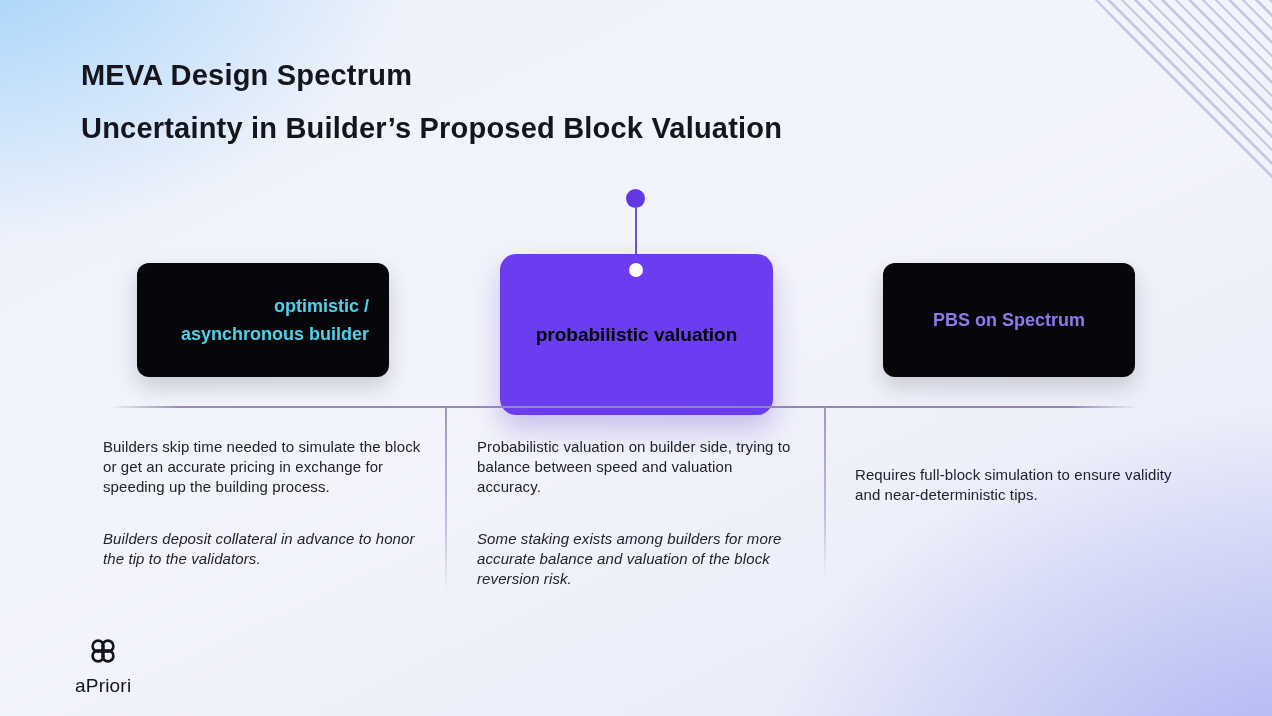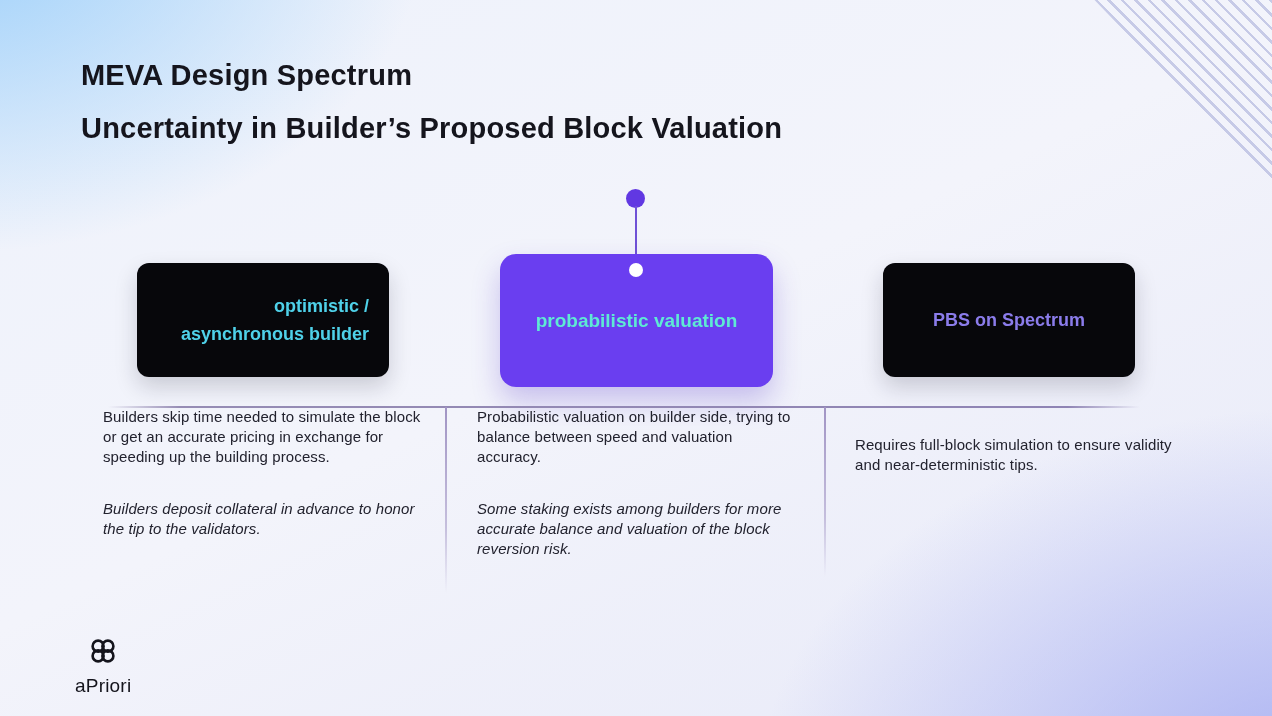--- a/index.html
+++ b/index.html
@@ -60,42 +60,42 @@
     border-radius: 12px;
     width: 252px; height: 114px; top: 263px;
     font-size: 18px; line-height: 28px;
     box-shadow: 0 10px 22px rgba(20,20,45,0.18);
     padding: 0 20px;
   }
   .box-optimistic { left: 137px; color: #4fd1e9; text-align: right; }
   .box-pbs { left: 883px; color: #8b7ceb; }
   .box-highlight {
     left: 500px; top: 254px;
-    width: 273px; height: 133px;
+    width: 273px; height: 161px;
     background: #6a3ef0;
     border-radius: 16px;
-    color: #5eead4;
+    color: #000000;
     font-size: 19px;
     box-shadow: 0 14px 28px rgba(85,55,200,0.28);
   }
 
   
   .rule-h {
     position: absolute; left: 108px; top: 406px;
     width: 1032px; height: 2px;
     background: linear-gradient(90deg, rgba(150,142,180,0) 0%, #968cb4 7%, #8f84b4 93%, rgba(150,142,180,0) 100%);
   }
   .rule-v {
     position: absolute; top: 407px; width: 2px;
     background: linear-gradient(180deg, #a194c4 0%, rgba(161,148,196,0.55) 65%, rgba(161,148,196,0) 100%);
   }
   .rule-v1 { left: 445px; height: 186px; }
   .rule-v2 { left: 824px; height: 170px; }
 
-  .desc-col { position: absolute; top: 407px; }
+  .desc-col { position: absolute; top: 437px; }
   .col-1 { left: 103px; width: 324px; }
   .col-2 { left: 477px; width: 322px; }
   .col-3 { left: 855px; width: 332px; margin-top: 28px; }
   .desc-col p {
     font-size: 15px; line-height: 20px; color: #22222e; letter-spacing: 0.1px;
   }
   .desc-col p + p { margin-top: 32px; font-style: italic; }
 
   .footer-logo {
     position: absolute; left: 75px; top: 636px;

